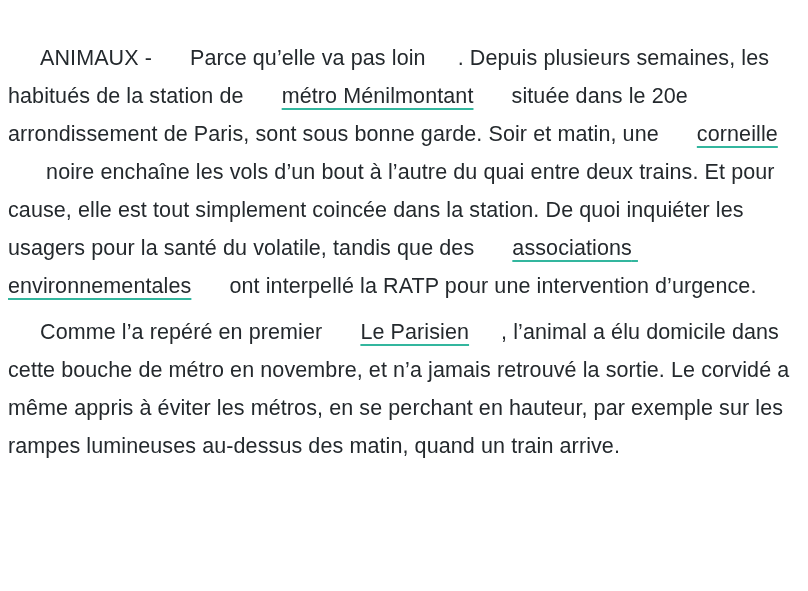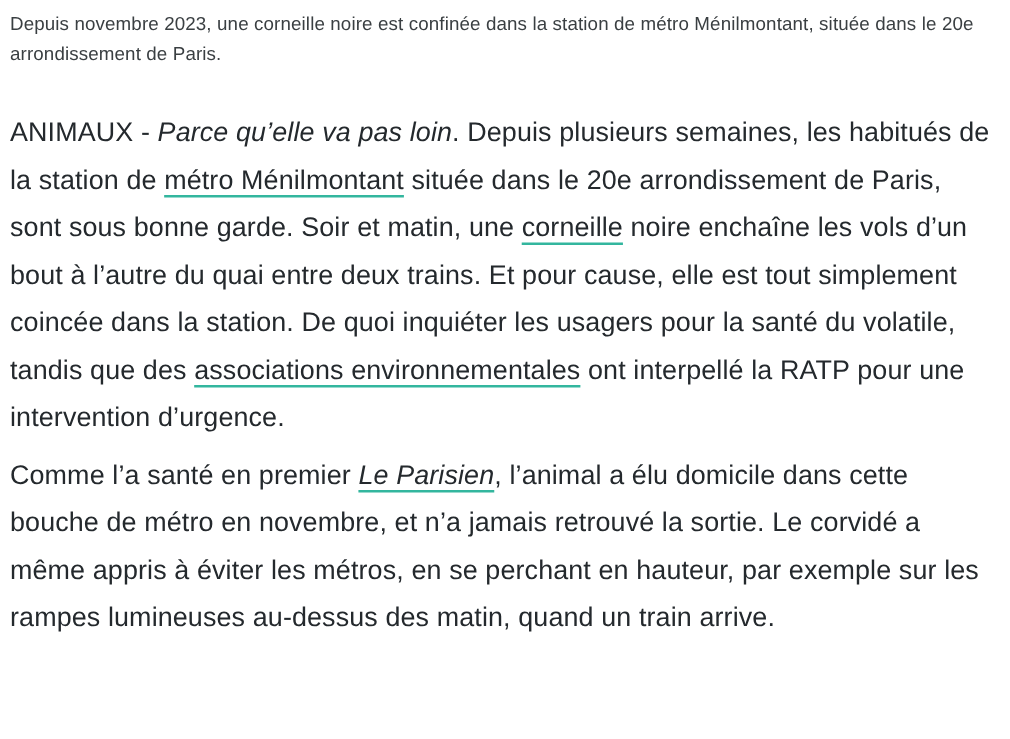--- a/index.html
+++ b/index.html
@@ -31,33 +31,32 @@
     margin-top:31px;
     max-width:790px;
   }
   .body-copy p{
     font-size:21.5px;
     line-height:38px;
     color:var(--body-text);
     letter-spacing:0.1px;
     margin:0 0 8px 0;
   }
-  .seg{white-space:pre-wrap;}
-  .italic{font-style:italic;}
+  .seg{white-space:pre-wrap;margin-left:32px;}
+  .italic{}
   a.link{
     color:inherit;
     cursor:pointer;
     text-decoration:underline;
     text-decoration-color:var(--link-underline);
     text-decoration-thickness:2px;
     text-underline-offset:5px;
   }
 </style>
 </head>
 <body>
 
 <div class="article">
-  <p class="lead">Depuis novembre 2023, une corneille noire est confinée dans la station de métro Ménilmontant, située dans le 20e arrondissement de Paris.</p>
   <div class="body-copy">
       <p><span class="seg">ANIMAUX - </span><span class="seg italic">Parce qu’elle va pas loin</span><span class="seg">. Depuis plusieurs semaines, les habitués de la station de </span><a class="seg link">métro Ménilmontant</a><span class="seg"> située dans le 20e arrondissement de Paris, sont sous bonne garde. Soir et matin, une </span><a class="seg link">corneille</a><span class="seg"> noire enchaîne les vols d’un bout à l’autre du quai entre deux trains. Et pour cause, elle est tout simplement coincée dans la station. De quoi inquiéter les usagers pour la santé du volatile, tandis que des </span><a class="seg link">associations environnementales</a><span class="seg"> ont interpellé la RATP pour une intervention d’urgence.</span></p>
-      <p><span class="seg">Comme l’a santé en premier </span><a class="seg italic link">Le Parisien</a><span class="seg">, l’animal a élu domicile dans cette bouche de métro en novembre, et n’a jamais retrouvé la sortie. Le corvidé a même appris à éviter les métros, en se perchant en hauteur, par exemple sur les rampes lumineuses au-dessus des matin, quand un train arrive.</span></p>
+      <p><span class="seg">Comme l’a repéré en premier </span><a class="seg italic link">Le Parisien</a><span class="seg">, l’animal a élu domicile dans cette bouche de métro en novembre, et n’a jamais retrouvé la sortie. Le corvidé a même appris à éviter les métros, en se perchant en hauteur, par exemple sur les rampes lumineuses au-dessus des matin, quand un train arrive.</span></p>
     </div>
 </div>
 
 </body></html>

